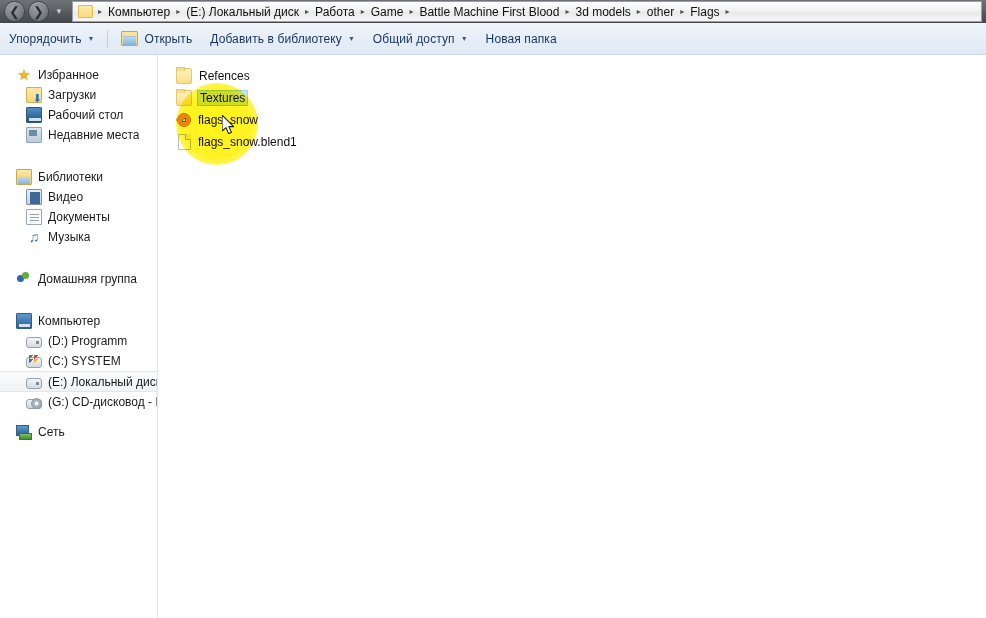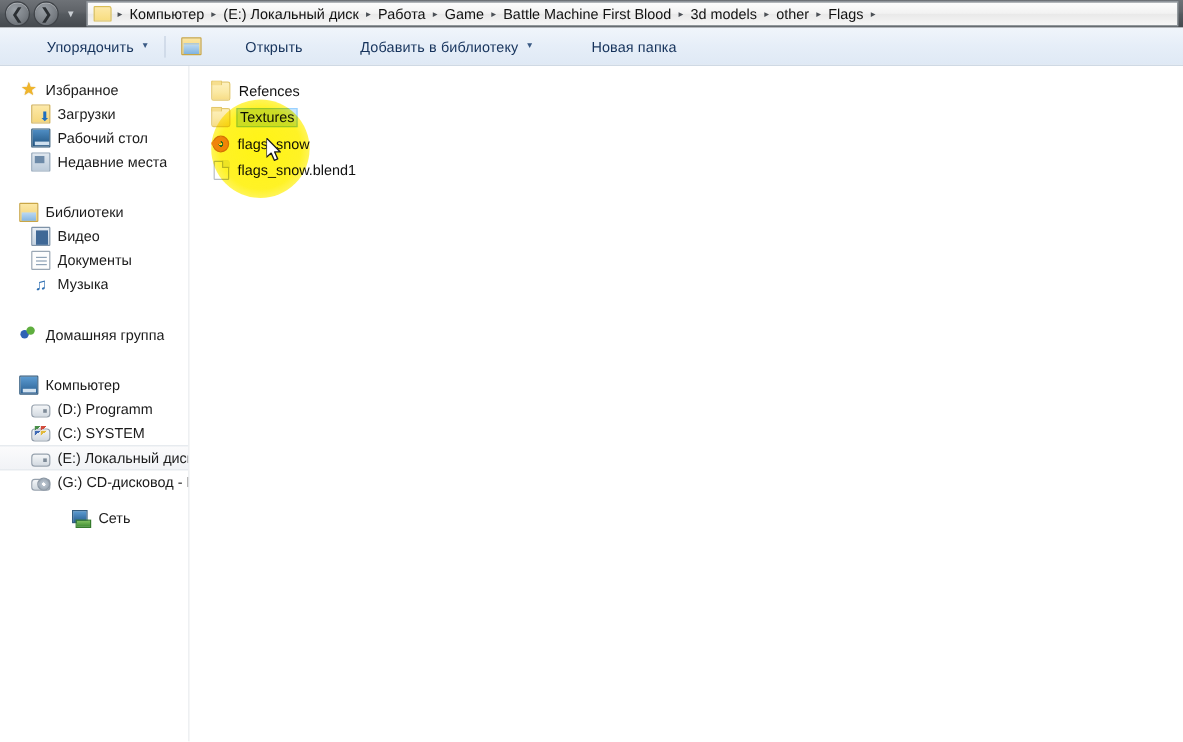--- a/index.html
+++ b/index.html
@@ -53,21 +53,21 @@
   .toolbar {
     position: absolute; left: 0; top: 23px; width: 986px; height: 32px;
     background: linear-gradient(to bottom, #f0f5fb 0%, #e6eef8 50%, #dfe9f5 100%);
     border-bottom: 1px solid #cfd9e4;
     display: flex; align-items: center;
   }
   .tbitem {
     display: flex; align-items: center; height: 24px; padding: 0 9px;
     font-size: 12px; color: #16335c; white-space: nowrap; cursor: default;
   }
-  .tbitem .cap { letter-spacing: .1px; margin-left: 30px; }
+  .tbitem .cap { letter-spacing: .1px; }
   .tb-caret { font-size: 7px; color: #3a5a84; margin-left: 6px; line-height: 1; }
   .tb-sep { width: 1px; height: 18px; background: #c3d0e0; margin: 0 4px; }
   .openicon {
     width: 17px; height: 15px; margin-right: 6px; position: relative; flex: 0 0 auto;
     background: linear-gradient(to bottom, #fbe6a2 0%, #f3d275 100%);
     border: 1px solid #c9a646; border-radius: 1px;
   }
   .openicon::after {
     content: ""; position: absolute; left: 1px; right: 1px; bottom: 0; height: 8px;
     background: linear-gradient(to bottom, #bcd9f2 0%, #7fb3e0 100%);
@@ -234,20 +234,24 @@
     <div class="tb-sep"></div>
     <div class="tbitem">
       <span class="openicon"></span>
       <span class="cap">Открыть</span>
     </div>
     <div class="tbitem">
       <span class="cap">Добавить в библиотеку</span>
       <span class="tb-caret">▼</span>
     </div>
     <div class="tbitem">
+      <span class="cap">Общий доступ</span>
+      <span class="tb-caret">▼</span>
+    </div>
+    <div class="tbitem">
       <span class="cap">Новая папка</span>
     </div>
   </div>
 
   <div class="body">
 
     <div class="navpane">
 
       <div class="navgroup">
         <div class="navrow">
@@ -310,21 +314,21 @@
         <div class="navrow child sel">
           <span class="nicon ic-drive"></span>
           <span class="nlabel">(E:) Локальный диск</span>
         </div>
         <div class="navrow child">
           <span class="nicon ic-cd"></span>
           <span class="nlabel">(G:) CD-дисковод - D</span>
         </div>
       </div>
 
-      <div class="navgroup" style="padding-left:44px;">
+      <div class="navgroup" style="">
         <div class="navrow">
           <span class="nicon ic-net"></span>
           <span class="nlabel">Сеть</span>
         </div>
       </div>
     </div>
 
     <div class="splitter"></div>
 
     <div class="filepane">

